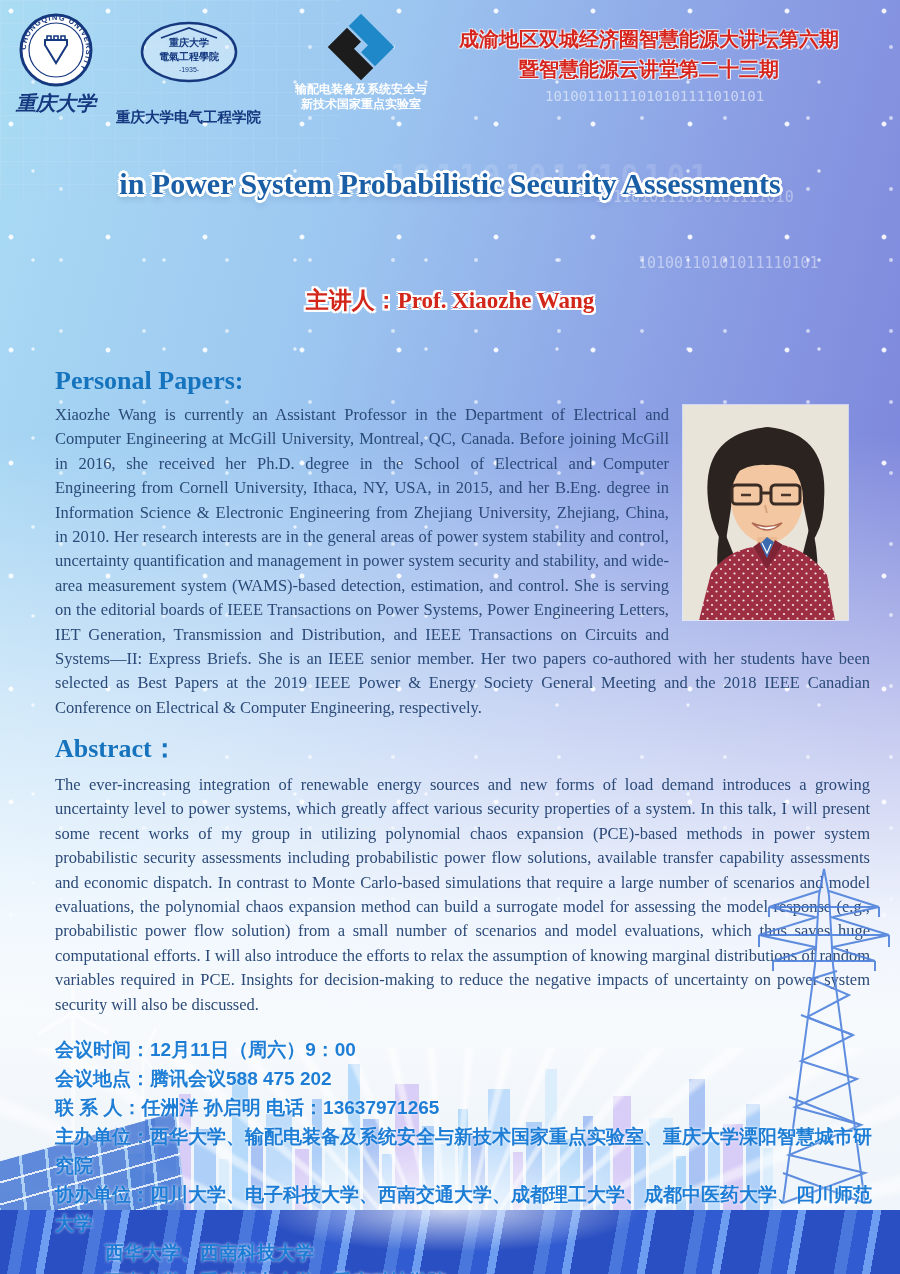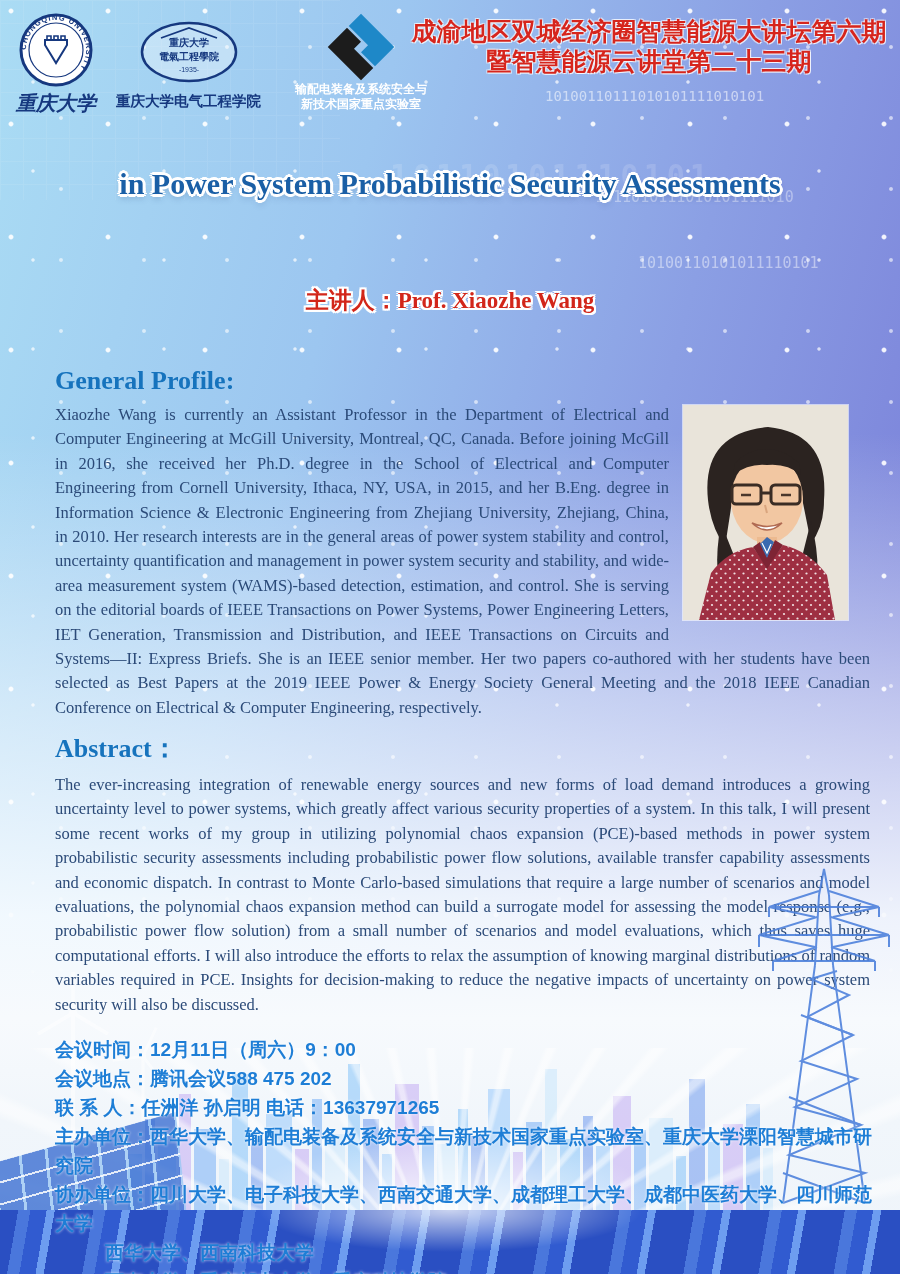--- a/index.html
+++ b/index.html
@@ -26,24 +26,24 @@
   .b0{left:545px;top:88px;font-size:14px;opacity:.55;}
   .b1{left:595px;top:188px;font-size:15px;opacity:.38;}
   .b2{left:638px;top:254px;font-size:15px;opacity:.45;}
   .b3{left:390px;top:158px;font-size:30px;letter-spacing:5px;opacity:.14;font-weight:bold;}
 
   
   .header{position:absolute;left:16px;top:12px;right:0;height:120px;z-index:4;display:flex;gap:20px;align-items:flex-start;}
   .logo-block{display:flex;flex-direction:column;align-items:center;}
   .seal-caption{font-family:"Liberation Serif",serif;font-style:italic;font-weight:bold;
     color:#16387f;font-size:20px;margin-top:2px;}
-  .college-caption{color:#16387f;font-size:14.5px;font-weight:bold;margin-top:8px;}
+  .college-caption{color:#16387f;font-size:14.5px;font-weight:bold;margin-top:24px;}
   .lab-caption{color:#ffffff;font-size:12px;font-weight:bold;line-height:15px;text-align:center;margin-top:0;}
-  .series{position:absolute;left:402px;top:16px;width:494px;text-align:center;z-index:4;
-    color:#d6251d;font-weight:bold;font-size:25px;line-height:30px;
+  .series{position:absolute;left:402px;top:24px;width:494px;text-align:center;z-index:4;
+    color:#d6251d;font-weight:bold;font-size:20px;line-height:30px;
     text-shadow:1px 1px 0 rgba(255,255,255,.75), -1px -1px 0 rgba(255,255,255,.55), 1px -1px 0 rgba(255,255,255,.55), -1px 1px 0 rgba(255,255,255,.55);}
 
   
   .main-title{position:absolute;left:0;right:0;top:158px;text-align:center;z-index:4;
     font-family:"Liberation Serif",serif;font-weight:bold;font-size:30px;line-height:52px;
     color:#1a5fa6;
     text-shadow:-3px 0 0 #fff,3px 0 0 #fff,0 -3px 0 #fff,0 3px 0 #fff,-2px -2px 0 #fff,2px 2px 0 #fff,-2px 2px 0 #fff,2px -2px 0 #fff,0 4px 6px rgba(30,60,120,.35);}
   .speaker{position:absolute;left:0;right:0;top:285px;text-align:center;z-index:4;
     font-weight:bold;font-size:23px;color:#d2261a;
     text-shadow:-2px 0 0 #fff,2px 0 0 #fff,0 -2px 0 #fff,0 2px 0 #fff,-2px -2px 0 #fff,2px 2px 0 #fff,-2px 2px 0 #fff,2px -2px 0 #fff;}
@@ -146,21 +146,21 @@
 
   <div class="main-title">
     <div>in Power System Probabilistic Security Assessments</div>
   </div>
 
   <div class="speaker">
     <span>主讲人：</span><span class="en">Prof. Xiaozhe Wang</span>
   </div>
 
   <div class="section profile">
-    <h2 class="sec-heading">General Profile:</h2>
+    <h2 class="sec-heading">Personal Papers:</h2>
     <svg class="photo" viewBox="0 0 165 215">
       <defs>
         <pattern id="shirtdots" width="9" height="9" patternUnits="userSpaceOnUse">
           <circle cx="2" cy="2" r="1.1" fill="rgba(255,255,255,.85)"></circle>
           <circle cx="6.5" cy="6.5" r="1.1" fill="rgba(255,255,255,.85)"></circle>
         </pattern>
       </defs>
       <rect width="165" height="215" fill="#e9e4da"></rect>
       <path d="M25,95 Q18,28 85,22 Q146,28 141,95 Q141,122 128,138 L118,88 Q115,54 85,52 Q52,55 50,90 L42,142 Q28,122 25,95 Z" fill="#2b2320"></path>
       <path d="M38,118 Q28,172 44,202 L62,215 L50,148 Z" fill="#2b2320"></path>

